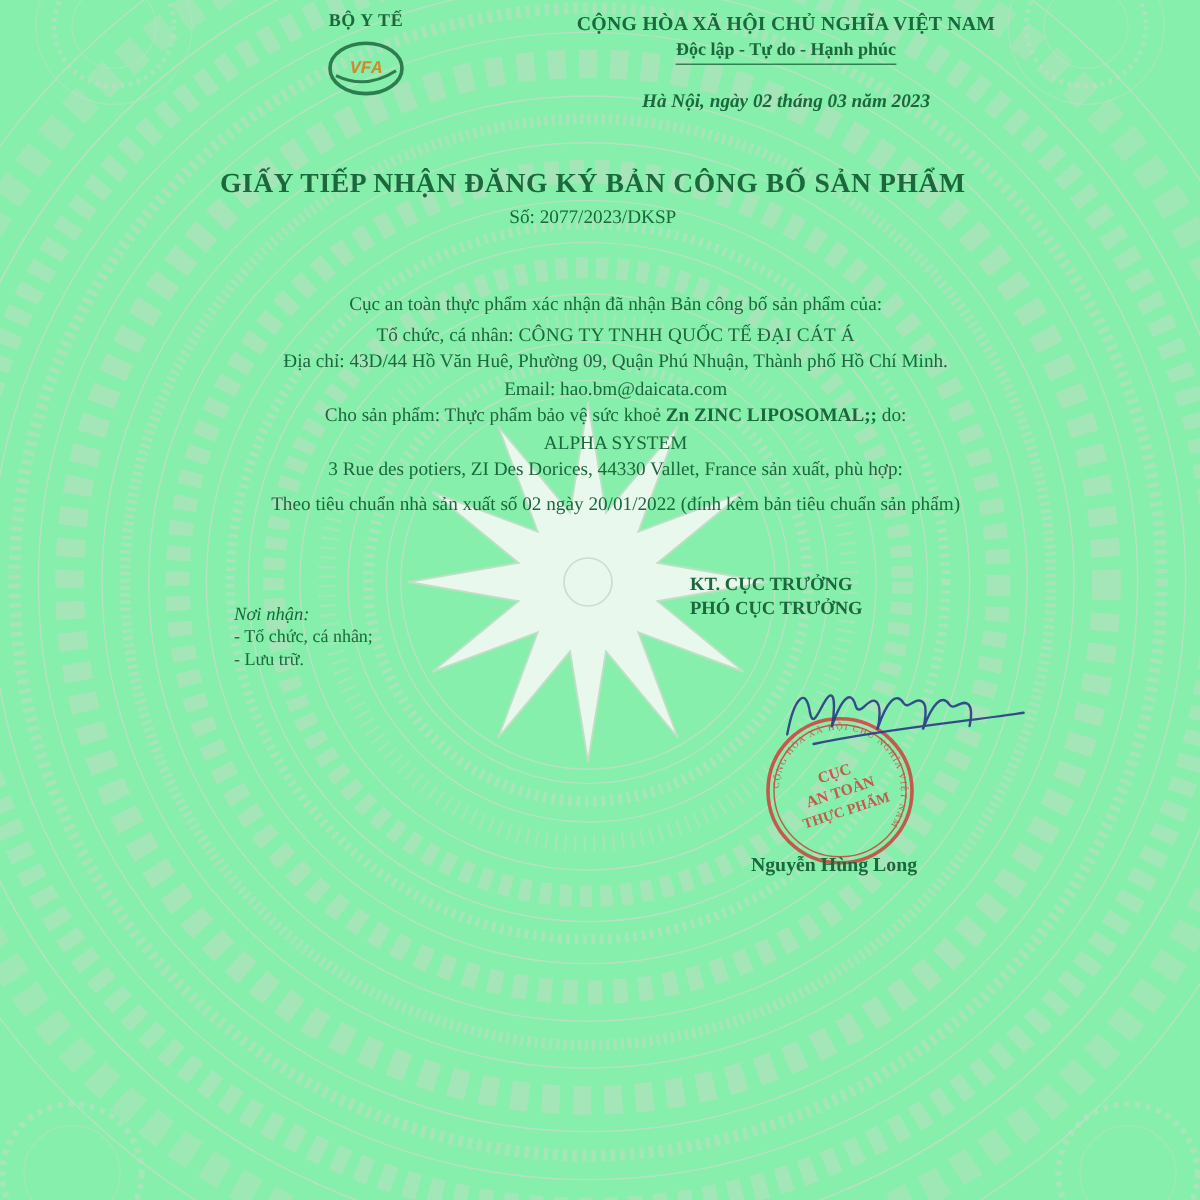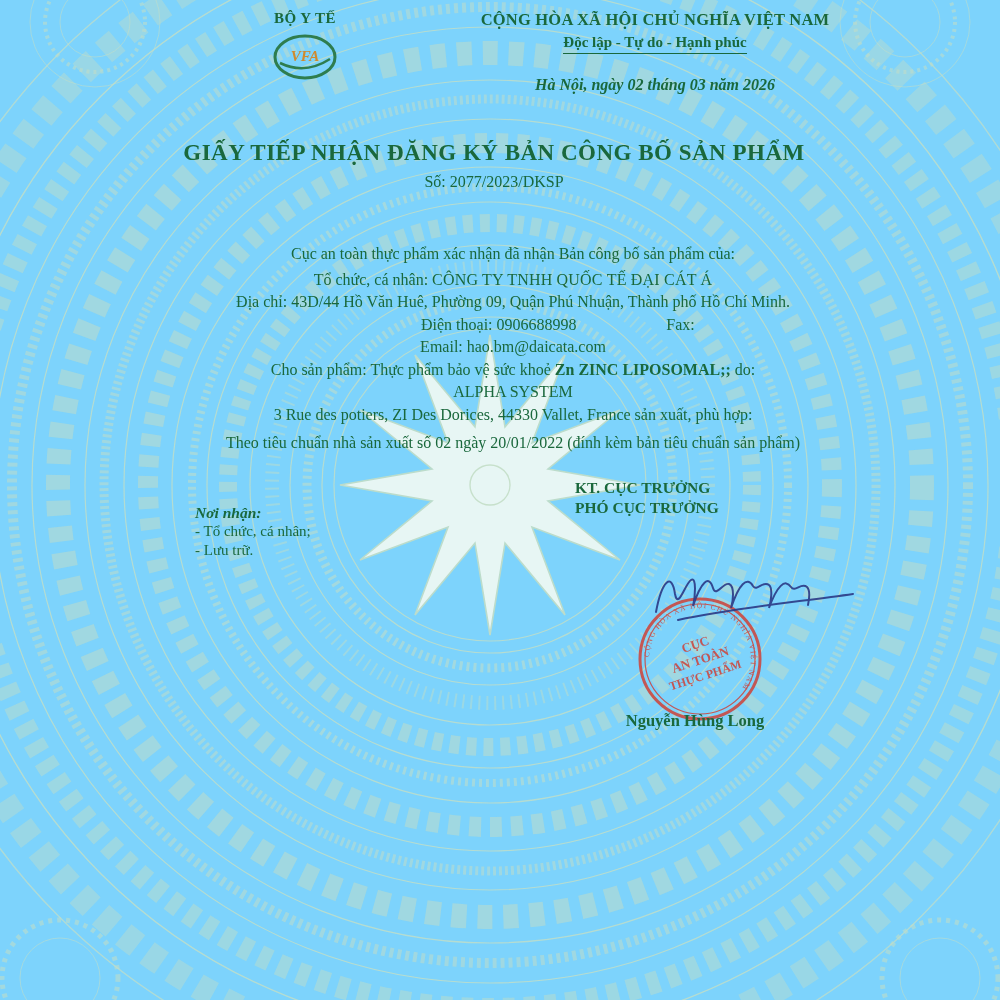--- a/index.html
+++ b/index.html
@@ -1,54 +1,54 @@
 <!DOCTYPE html>
 <html><head>
 <meta charset="utf-8">
 <style>
   html,body { margin:0; padding:0; }
   .page {
     position:relative; width:1000px; height:1000px;
-    background:#7dd3fc; overflow:hidden;
+    background:#86efac; overflow:hidden;
     font-family:"Liberation Serif","DejaVu Serif",serif;
     color:#1a683c;
   }
   .wm { position:absolute; inset:0; z-index:0; }
   .content { position:absolute; inset:0; z-index:1; }
 
   
   .header { position:absolute; top:10px; left:150px; width:700px; display:flex; }
   .hdr-left { width:310px; text-align:center; }
   .hdr-right { flex:1; text-align:center; }
   .ministry { font-size:15px; font-weight:bold; letter-spacing:.5px; }
   .dept { display:inline-block; font-size:16px; font-weight:bold; letter-spacing:.3px;
           border-bottom:1.8px solid #1a683c; padding-bottom:2px; margin-top:3px; }
   .country { font-size:16.5px; font-weight:bold; letter-spacing:.2px; }
   .motto { display:inline-block; font-size:15px; font-weight:bold;
            border-bottom:1.8px solid #1a683c; padding-bottom:2px; margin-top:4px; }
   .dateline { font-size:16px; font-style:italic; font-weight:600; margin-top:22px; }
-  .logo-wrap { margin-top:6px; }
+  .logo-wrap { margin-top:6px;font-family:Liberation Mono, monospace; }
 
   
   .title-block { position:absolute; top:140px; left:0; width:988px; text-align:center; }
   .title-main { font-size:23px; font-weight:bold; letter-spacing:.5px; }
   .title-no { font-size:16px; margin-top:7px; }
 
   
   .bodytext { position:absolute; top:243px; left:185px; width:656px; font-size:16px; }
   .bodytext p { margin:0; line-height:22.5px;text-align:center; }
   .gap-sm { margin-top:3px !important; }
   .gap-md { margin-top:6px !important; }
   .org-name { letter-spacing:.2px; }
   .prod-name { font-weight:600; }
   .phone-part { display:inline-block; width:335px; }
 
   
   .recipients { position:absolute; top:503px; left:195px; font-size:15px; }
-  .recipients .lbl { font-weight:bold; font-style:italic; font-size:15.5px; }
+  .recipients .lbl { font-weight:normal; font-style:italic; font-size:15.5px; }
   .recipients div { line-height:19px; }
   .sign-block { position:absolute; top:478px; left:575px; width:240px; text-align:left; }
   .sign-title { font-size:15.5px; font-weight:bold; line-height:20px; }
   .signer-name { position:absolute; top:711px; left:575px; width:240px; text-align:center;
                  font-size:16.5px; font-weight:bold; }
 
   .stamp { position:absolute; left:633px; top:592px; width:134px; height:134px; }
   .signature { position:absolute; left:648px; top:560px; width:220px; height:75px; }
 </style>
 </head>
@@ -109,34 +109,33 @@
           <svg class="logo" width="66" height="48" viewBox="0 0 66 48">
             <ellipse cx="33" cy="24" rx="30" ry="21" fill="none" stroke="#2e7d4f" stroke-width="3"></ellipse>
             <path d="M8 30 Q33 42 58 26" fill="none" stroke="#2e7d4f" stroke-width="2.5"></path>
             <text x="33" y="28" text-anchor="middle" font-size="15" font-weight="bold" font-style="italic" fill="#d08a2d">VFA</text>
           </svg>
         </div>
       </div>
       <div class="hdr-right">
         <div class="country">CỘNG HÒA XÃ HỘI CHỦ NGHĨA VIỆT NAM</div>
         <span class="motto">Độc lập - Tự do - Hạnh phúc</span>
-        <div class="dateline">Hà Nội, ngày 02 tháng 03 năm 2026</div>
+        <div class="dateline">Hà Nội, ngày 02 tháng 03 năm 2023</div>
       </div>
     </div>
 
     <div class="title-block">
       <div class="title-main">GIẤY TIẾP NHẬN ĐĂNG KÝ BẢN CÔNG BỐ SẢN PHẨM</div>
       <div class="title-no">Số: 2077/2023/DKSP</div>
     </div>
 
     <div class="bodytext">
       <p>Cục an toàn thực phẩm xác nhận đã nhận Bản công bố sản phẩm của:</p>
       <p class="gap-sm"><span>Tổ chức, cá nhân: </span><span class="org-name">CÔNG TY TNHH QUỐC TẾ ĐẠI CÁT Á</span></p>
       <p>Địa chỉ: 43D/44 Hồ Văn Huê, Phường 09, Quận Phú Nhuận, Thành phố Hồ Chí Minh.</p>
-      <p><span class="phone-part">Điện thoại: 0906688998</span><span>Fax:</span></p>
       <p>Email: hao.bm@daicata.com</p>
       <p><span>Cho sản phẩm: Thực phẩm bảo vệ sức khoẻ  </span><span class="prod-name">Zn ZINC LIPOSOMAL;;</span><span> do:</span></p>
       <p>ALPHA SYSTEM</p>
       <p>3 Rue des potiers, ZI Des Dorices, 44330 Vallet, France sản xuất, phù hợp:</p>
       <p class="gap-md">Theo tiêu chuẩn nhà sản xuất số 02 ngày 20/01/2022 (đính kèm bản tiêu chuẩn sản phẩm)</p>
     </div>
 
     <div class="recipients">
       <div class="lbl">Nơi nhận:</div>
       <div>- Tổ chức, cá nhân;</div>

